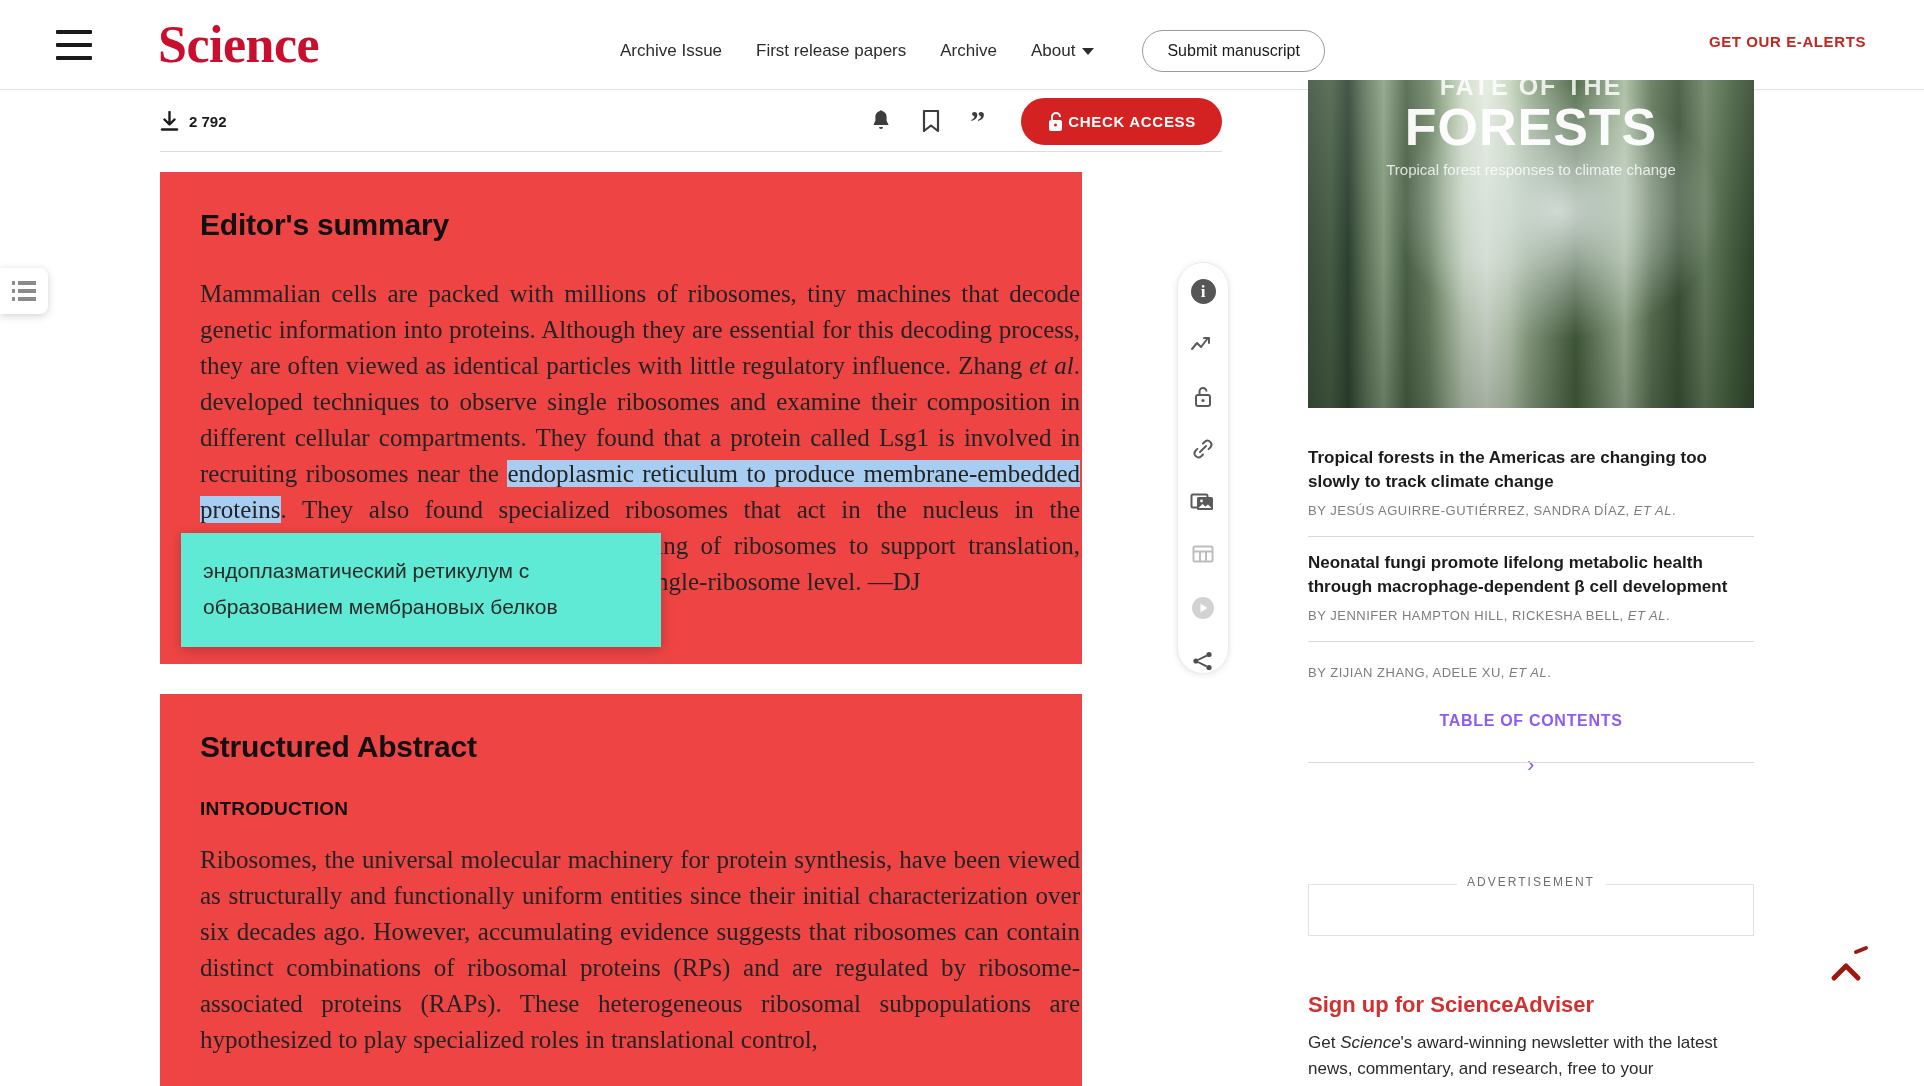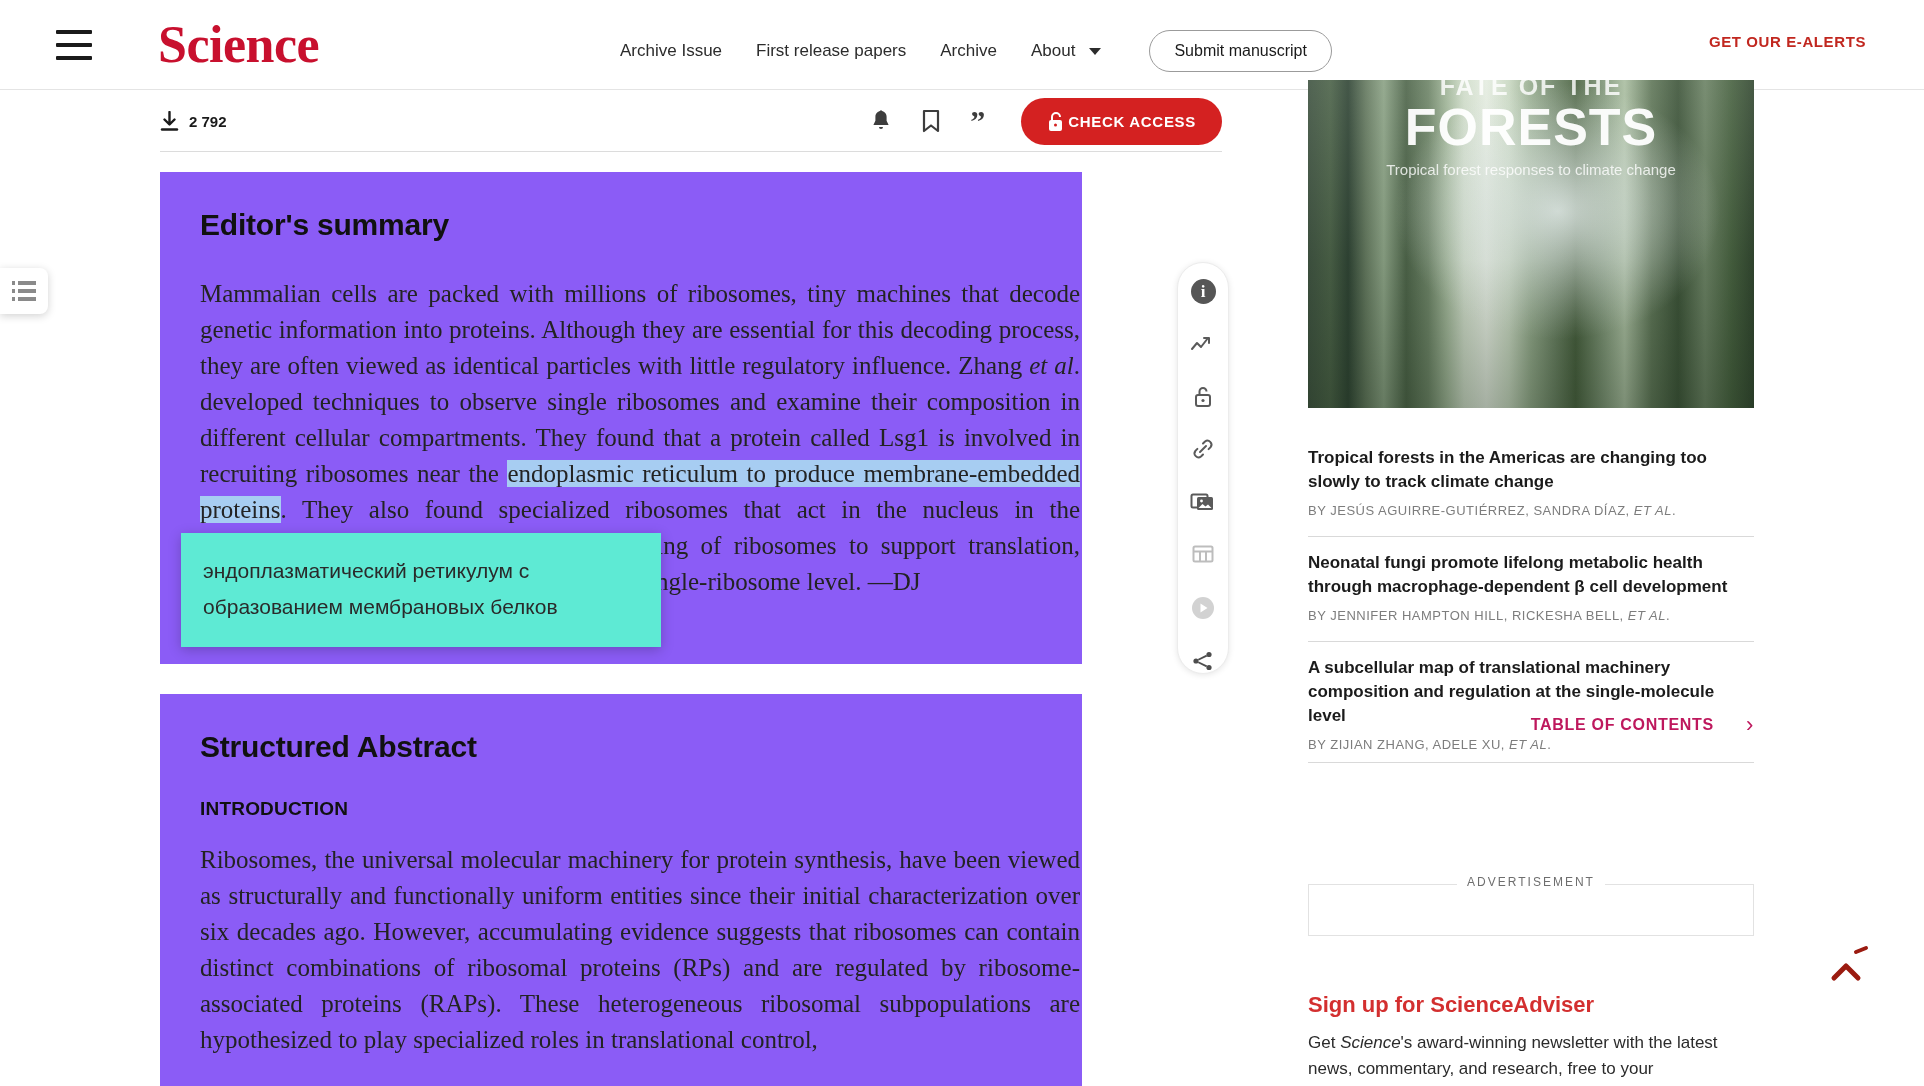--- a/index.html
+++ b/index.html
@@ -33,21 +33,21 @@
     cursor: pointer;
   }
   .nav {
     position: absolute; left: 620px; top: 30px;
     display: flex; align-items: center; gap: 34px;
   }
   .nav a {
     font-size: 17px; color: #2c2c2c; text-decoration: none;
     white-space: nowrap; cursor: pointer;
   }
-  .nav .about-wrap { display: flex; align-items: center; gap: 14px; }
+  .nav .about-wrap { display: flex; align-items: center; gap: 7px; }
   .chev-down {
     width: 0; height: 0;
     border-left: 6px solid transparent; border-right: 6px solid transparent;
     border-top: 7px solid #2c2c2c;
   }
   .submit-btn {
     margin-left: 14px;
     border: 1px solid #9b9b9b; border-radius: 30px;
     padding: 11px 24px; font-size: 16px; color: #1a1a1a;
     background: #fff; white-space: nowrap; cursor: pointer;
@@ -87,21 +87,21 @@
     display: flex; align-items: center; gap: 4px;
     background: #d42121; color: #fff; border: none; border-radius: 30px;
     padding: 13px 26px; font-size: 15px; font-weight: 700;
     letter-spacing: 0.7px; cursor: pointer; margin-left: 6px;
   }
 
   
   .panel {
     position: absolute; left: 160px;
     width: 922px;
-    background: #8b5cf6;
+    background: #ef4444;
     padding: 36px 20px 30px 20px;
   }
   #editors-summary { top: 172px; height: 492px; }
   #structured-abstract { top: 694px; height: 392px; }
 
   .panel h2 {
     font-size: 30px; font-weight: 700; color: #111;
     margin-left: 20px; margin-bottom: 34px; letter-spacing: -0.2px;
   }
   .panel .sub {
@@ -181,23 +181,24 @@
 
   .art-list { position: absolute; left: 0; top: 432px; width: 446px; }
   .art { padding: 14px 0 18px 0; border-bottom: 1px solid #d9d9d9; cursor: pointer; }
   .art:last-of-type { border-bottom: none; }
   .art-title { font-size: 17px; font-weight: 700; color: #1b1b1b; line-height: 24px; }
   .art-by { margin-top: 9px; font-size: 13px; color: #7d7d7d; letter-spacing: 0.5px; }
   .art-by i { font-style: italic; }
 
   .toc-link {
     position: absolute; left: 0; top: 712px; width: 446px;
-    display: flex; align-items: center; justify-content: flex-end; gap: 32px;
-    font-size: 16px; font-weight: 700; color: #be185d; letter-spacing: 0.7px;
+    display: flex; align-items: center; justify-content: flex-end; gap: 22px;
+    font-size: 16px; font-weight: 700; color: #8b5cf6; letter-spacing: 0.7px;
     cursor: pointer;
+    flex-direction: column;
   }
   .toc-link .chev { font-size: 22px; font-weight: 400; }
 
   .sb-divider { position: absolute; left: 0; top: 762px; width: 446px; height: 1px; background: #d9d9d9; }
 
   .ad {
     position: absolute; left: 0; top: 884px; width: 446px; height: 52px;
     border: 1px solid #e2e2e2;
   }
   .ad-label {
@@ -374,21 +375,20 @@
   <div class="art-list">
     <div class="art">
       <div class="art-title">Tropical forests in the Americas are changing too slowly to track climate change</div>
       <div class="art-by"><span>BY </span><span>JESÚS AGUIRRE-GUTIÉRREZ, SANDRA DÍAZ, </span><i>ET AL</i><span>.</span></div>
     </div>
     <div class="art">
       <div class="art-title">Neonatal fungi promote lifelong metabolic health through macrophage-dependent β cell development</div>
       <div class="art-by"><span>BY </span><span>JENNIFER HAMPTON HILL, RICKESHA BELL, </span><i>ET AL</i><span>.</span></div>
     </div>
     <div class="art">
-      <div class="art-title">A subcellular map of translational machinery composition and regulation at the single-molecule level</div>
       <div class="art-by"><span>BY </span><span>ZIJIAN ZHANG, ADELE XU, </span><i>ET AL</i><span>.</span></div>
     </div>
   </div>
 
   <a class="toc-link">
     <span>TABLE OF CONTENTS</span>
     <span class="chev">›</span>
   </a>
 
   <div class="sb-divider"></div>

